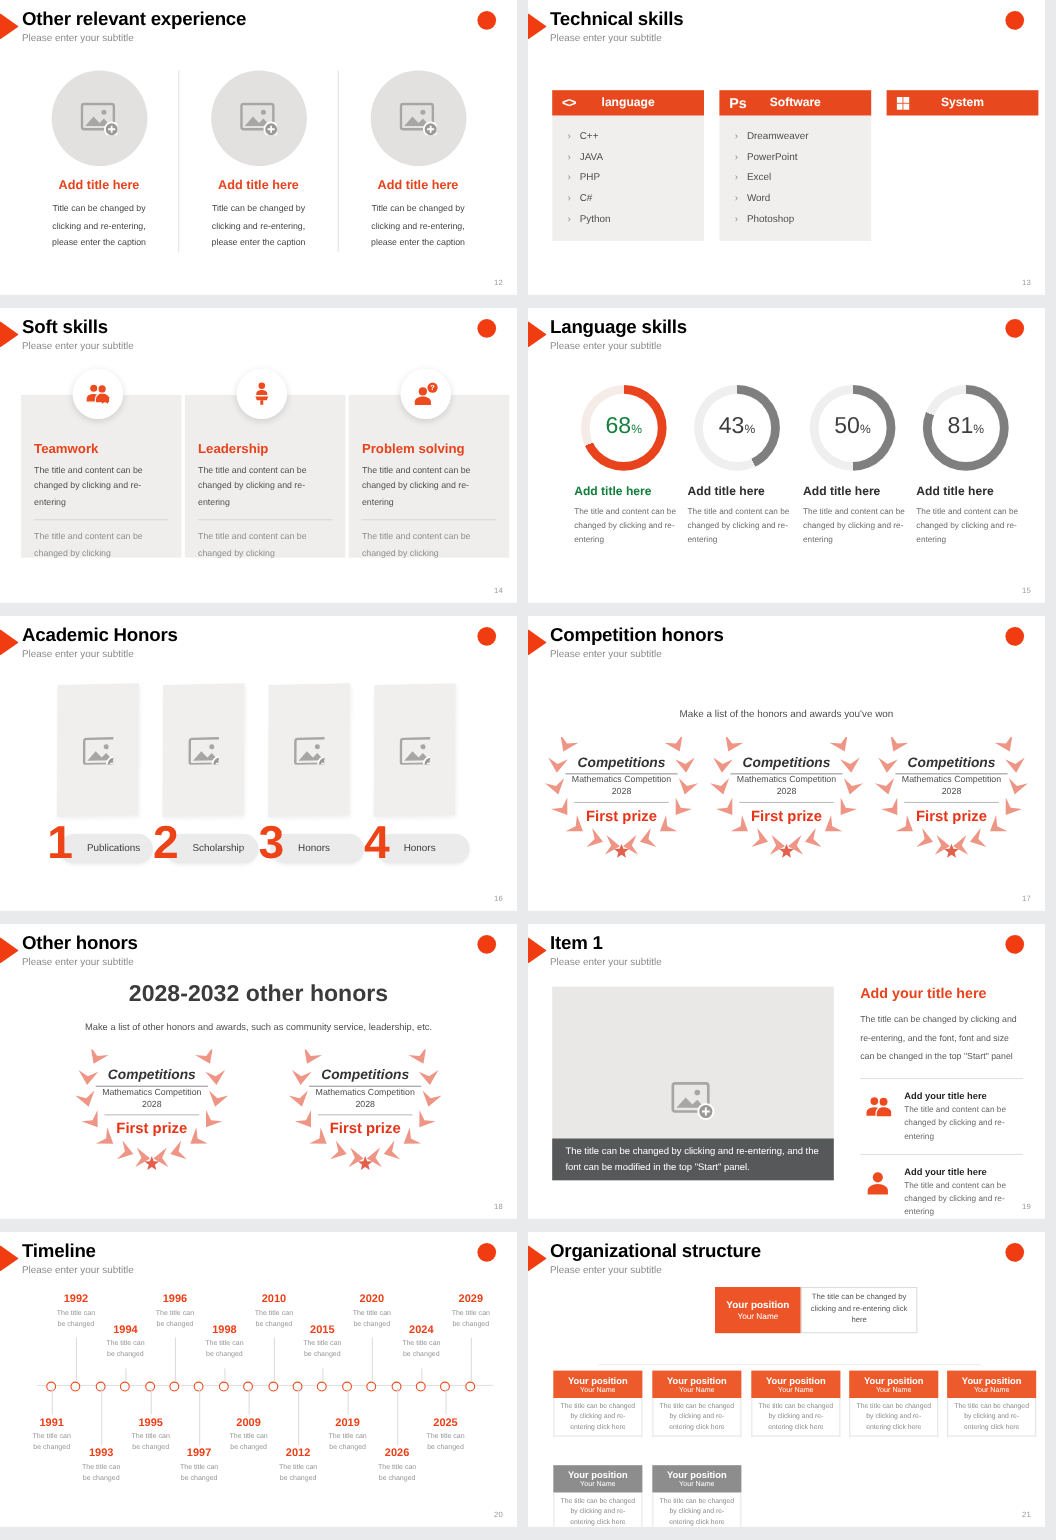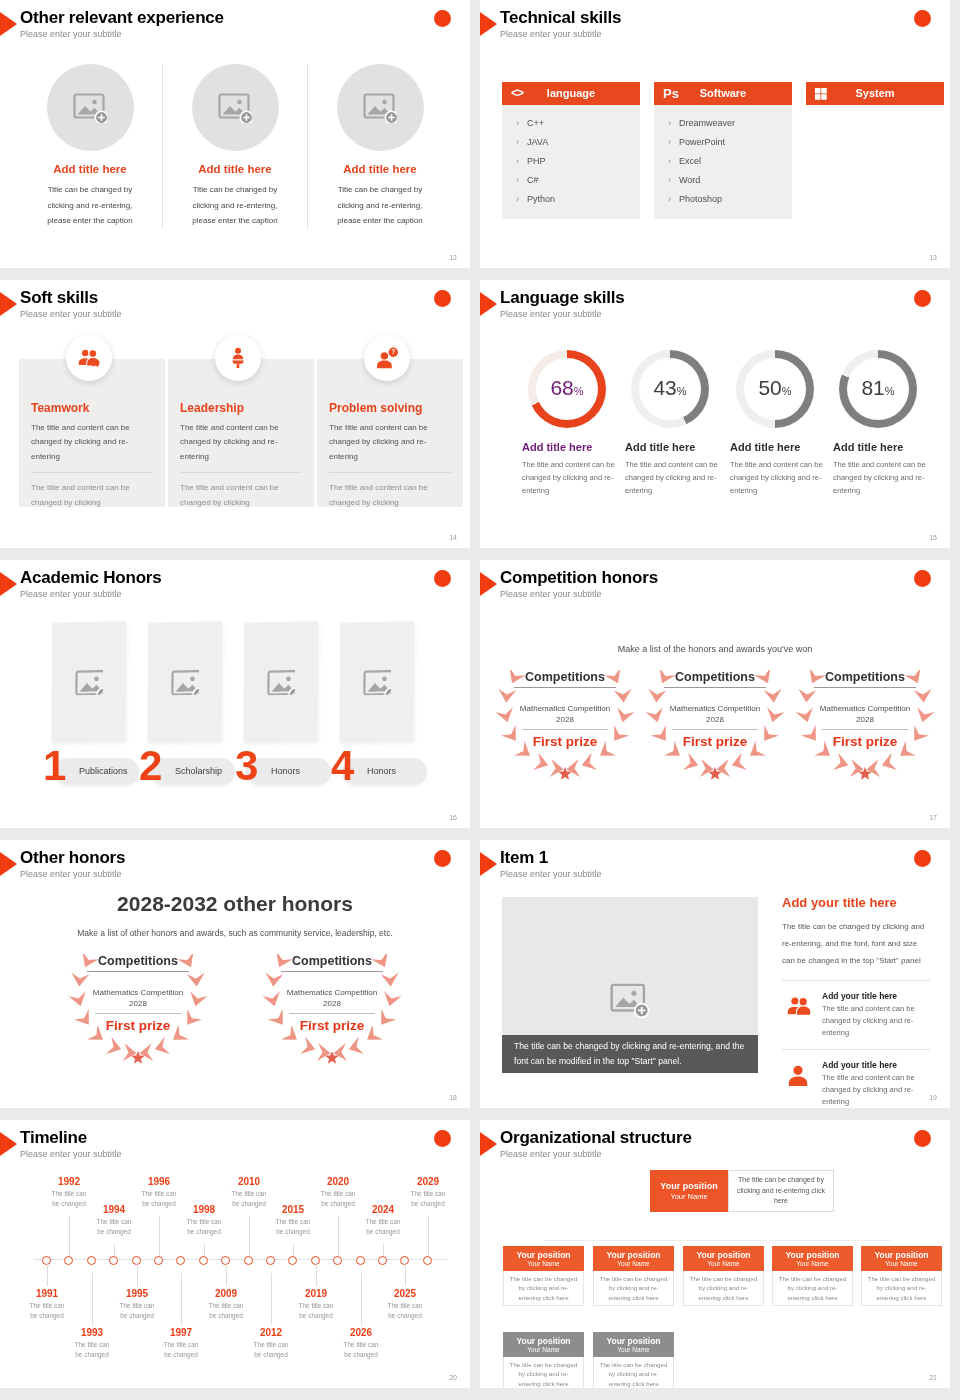--- a/index.html
+++ b/index.html
@@ -38,39 +38,39 @@
   .soft-body{font-size:8px;color:#515151;line-height:1.8;}
   .soft-hr{border:none;border-top:1px solid #d9d9d9;margin:8px 0;}
   .soft-note{font-size:8px;color:#8f8f8f;line-height:1.8;}
   
   .gauge{position:absolute;top:70px;width:96px;}
   .ring{width:78px;height:78px;border-radius:50%;margin-left:6px;display:flex;align-items:center;justify-content:center;}
   .ring-in{width:62px;height:62px;border-radius:50%;background:#fff;display:flex;align-items:baseline;
     justify-content:center;padding-top:18px;box-sizing:border-box;}
   .pct-num{font-size:21px;color:#3e3e3e;}
   .pct-sign{font-size:11px;color:#3e3e3e;}
-  .g-accent .pct-num,.g-accent .pct-sign,.g-accent .g-title{color:#701a75;}
+  .g-accent .pct-num,.g-accent .pct-sign,.g-accent .g-title{color:#15803d;}
   .g-title{margin-top:13px;font-size:11px;font-weight:bold;color:#2f2f2f;}
   .g-cap{margin-top:5px;font-size:7.5px;color:#6e6e6e;line-height:1.75;}
   
   .hon-col{position:absolute;top:62px;width:96px;}
   .paper{width:74px;height:120px;background:#f0efee;margin:0 auto;display:flex;align-items:center;
     justify-content:center;transform:rotate(-1.2deg) skewX(-1.5deg);box-shadow:1px 2px 4px rgba(0,0,0,.06);}
   .pill-wrap{position:relative;margin-top:16px;height:36px;}
   .hon-num{position:absolute;left:2px;top:-16px;font-size:42px;font-weight:bold;color:#ee4317;z-index:2;}
   .pill{position:absolute;left:13px;right:-2px;top:0;height:27px;background:#ebebeb;border-radius:15px;
     line-height:27px;padding-left:25px;font-size:9px;color:#3c3c3c;box-shadow:0 2px 3px rgba(0,0,0,.05);}
   
   .big-h{position:absolute;left:0;right:0;text-align:center;font-weight:bold;color:#3b3b3b;font-size:21px;}
   .big-sub{position:absolute;left:10px;right:10px;text-align:center;color:#4f4f4f;font-size:9px;}
   .badge-row{position:absolute;left:10px;right:10px;display:flex;justify-content:center;}
   .badge{position:relative;width:150px;height:120px;flex:0 0 auto;}
   .wreath{position:absolute;left:0;top:0;width:150px;height:115px;}
-  .bd-head{position:absolute;top:0;left:24px;right:24px;text-align:center;font-size:12.5px;font-weight:bold;
-    color:#333;padding-bottom:3px;border-bottom:1px solid #999;}
+  .bd-head{position:absolute;top:16px;left:24px;right:24px;text-align:center;font-size:12.5px;font-weight:bold;
+    color:#333;padding-bottom:3px;border-bottom:1px solid #999;font-style:italic;}
   .bd-l1{position:absolute;top:34px;left:16px;right:16px;text-align:center;font-size:8px;color:#4f4f4f;}
   .bd-l2{position:absolute;top:45px;left:16px;right:16px;text-align:center;font-size:8px;color:#4f4f4f;}
   .bd-div{position:absolute;top:59px;left:32px;right:32px;height:1px;background:#bdbdbd;}
   .bd-prize{position:absolute;top:64px;left:0;right:0;text-align:center;font-size:13.5px;font-weight:bold;color:#e73418;}
   
   .itm-img{position:absolute;left:22px;top:57px;width:256px;height:176px;background:#e9e8e7;}
   .itm-img-ic{position:absolute;left:108px;top:86px;}
   .itm-capbar{position:absolute;left:0;right:0;bottom:0;height:38px;background:#57585a;color:#fff;
     font-size:8.6px;line-height:1.75;padding:3px 12px;box-sizing:border-box;display:flex;align-items:center;}
   .itm-right{position:absolute;left:302px;top:55px;width:148px;}
@@ -85,21 +85,21 @@
   .tl-line{position:absolute;top:139px;left:34px;right:22px;height:1px;background:#e1e1e1;}
   .tl-dot{position:absolute;top:136px;width:7px;height:7px;margin-left:-5px;border:1.5px solid #ee4a1d;
     border-radius:50%;background:#fff;box-sizing:content-box;}
   .tl-it{position:absolute;width:50px;margin-left:-25px;text-align:center;}
   .tl-year{font-size:10px;font-weight:bold;color:#ee3e17;}
   .tl-cap{font-size:6.4px;color:#979797;line-height:1.55;margin-top:2px;}
   .tl-it::after{content:"";position:absolute;left:50%;width:1px;background:#ddd;}
   .tl-a1{top:56px;}  .tl-a1::after{top:40px;height:40px;}
   .tl-a2{top:84px;}  .tl-a2::after{top:40px;height:12px;}
   .tl-b1{top:168px;} .tl-b1::after{top:-26px;height:24px;}
-  .tl-b2{top:196px;margin-top:11px;} .tl-b2::after{top:-54px;height:52px;}
+  .tl-b2{top:196px;} .tl-b2::after{top:-54px;height:52px;}
   
   .org-top{position:absolute;top:50px;left:170px;display:flex;}
   .org-top-head{width:78px;height:42px;background:#ed5427;color:#fff;display:flex;flex-direction:column;
     justify-content:center;text-align:center;}
   .op{font-size:9px;font-weight:bold;}
   .on{font-size:7.5px;margin-top:1px;}
   .org-top-note{width:106px;height:42px;border:1px solid #ddd;background:#fff;font-size:7px;color:#555;
     display:flex;align-items:center;text-align:center;padding:0 7px;line-height:1.55;box-sizing:border-box;}
   .org-line{position:absolute;top:120px;left:64px;right:58px;height:1px;background:#f0eeec;}
   .org-box{position:absolute;width:81px;}

